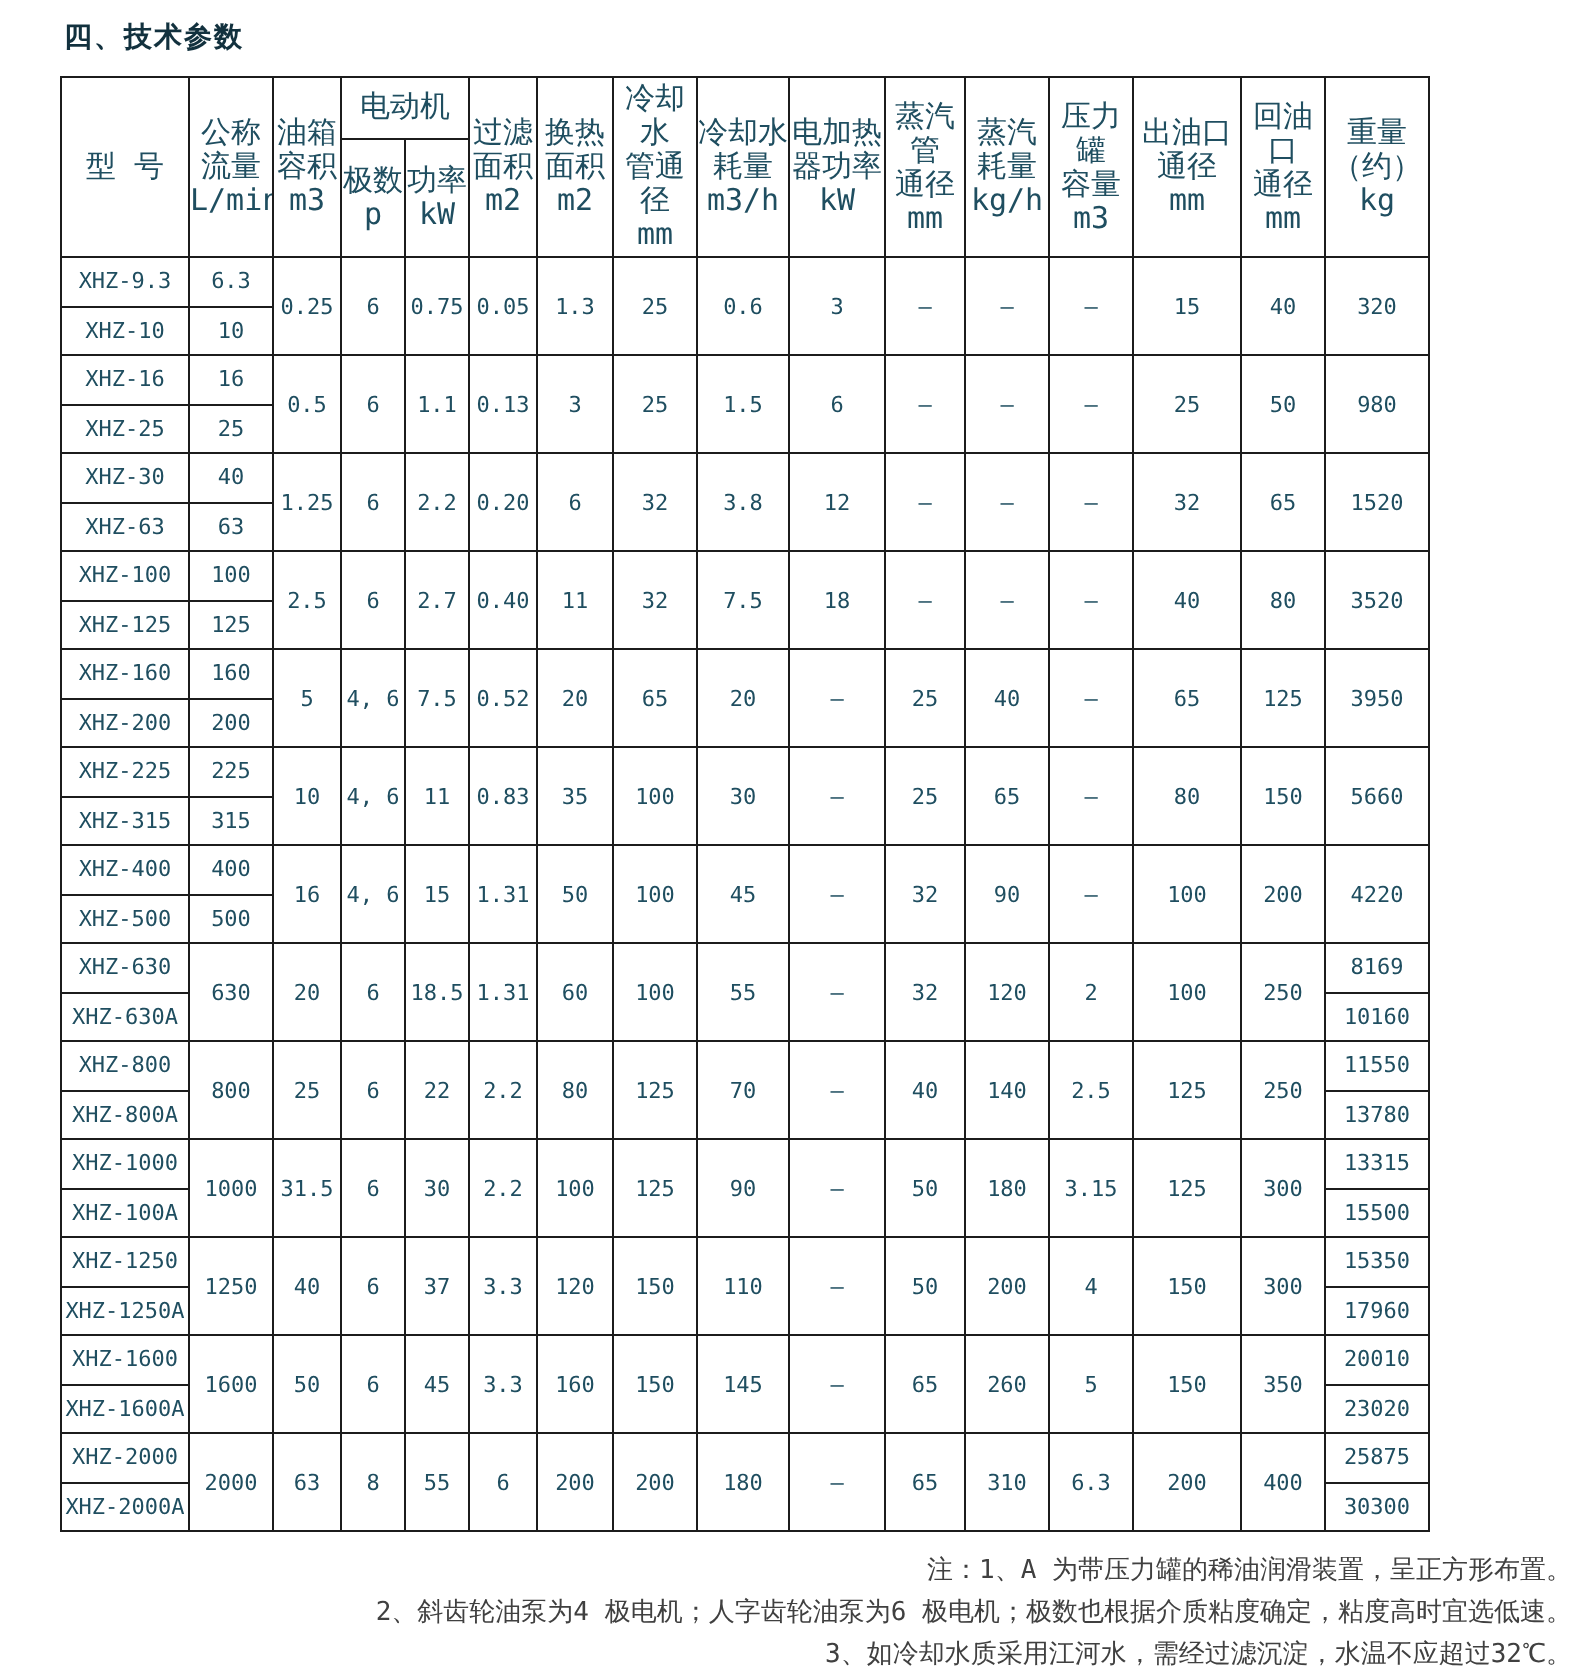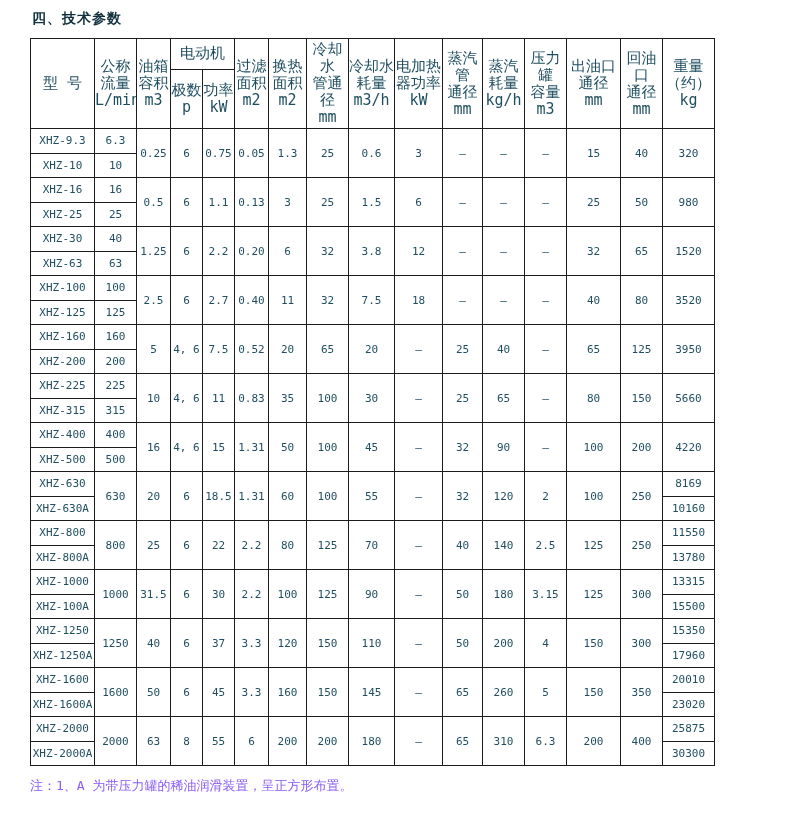--- a/index.html
+++ b/index.html
@@ -49,21 +49,22 @@
   tbody td {
     font-size: 11px;
     height: 23.5px;
     padding: 0 1px;
     white-space: nowrap;
   }
   .notes {
     margin-top: 9px;
     font-size: 13px;
     line-height: 21px;
-    color: #8b5cf6;
+    color: #404040;
+    text-align: right;
   }
   .notes p { margin: 0; }
   .notes p.indent { padding-left: 27px; }
 </style>
 </head>
 <body>
 
 <div class="page">
 
   <div class="page-title">四、技术参数</div>
@@ -423,15 +424,17 @@
         </tr>
         <tr>
           <td>XHZ-2000A</td>
           <td>30300</td>
         </tr>
       </tbody>
   </table>
 
   <div class="notes">
     <p>注：1、A 为带压力罐的稀油润滑装置，呈正方形布置。</p>
+    <p class="indent">2、斜齿轮油泵为4 极电机；人字齿轮油泵为6 极电机；极数也根据介质粘度确定，粘度高时宜选低速。</p>
+    <p class="indent">3、如冷却水质采用江河水，需经过滤沉淀，水温不应超过32℃。</p>
   </div>
 
 </div>
 
 </body></html>

